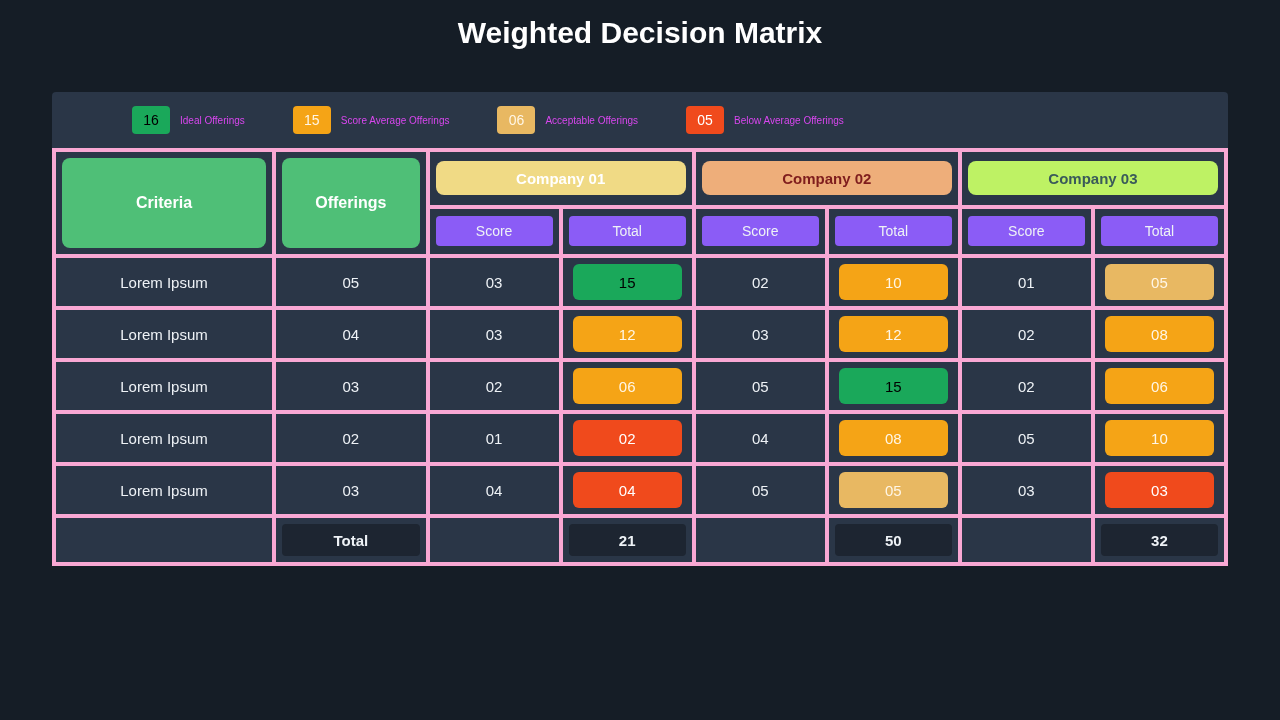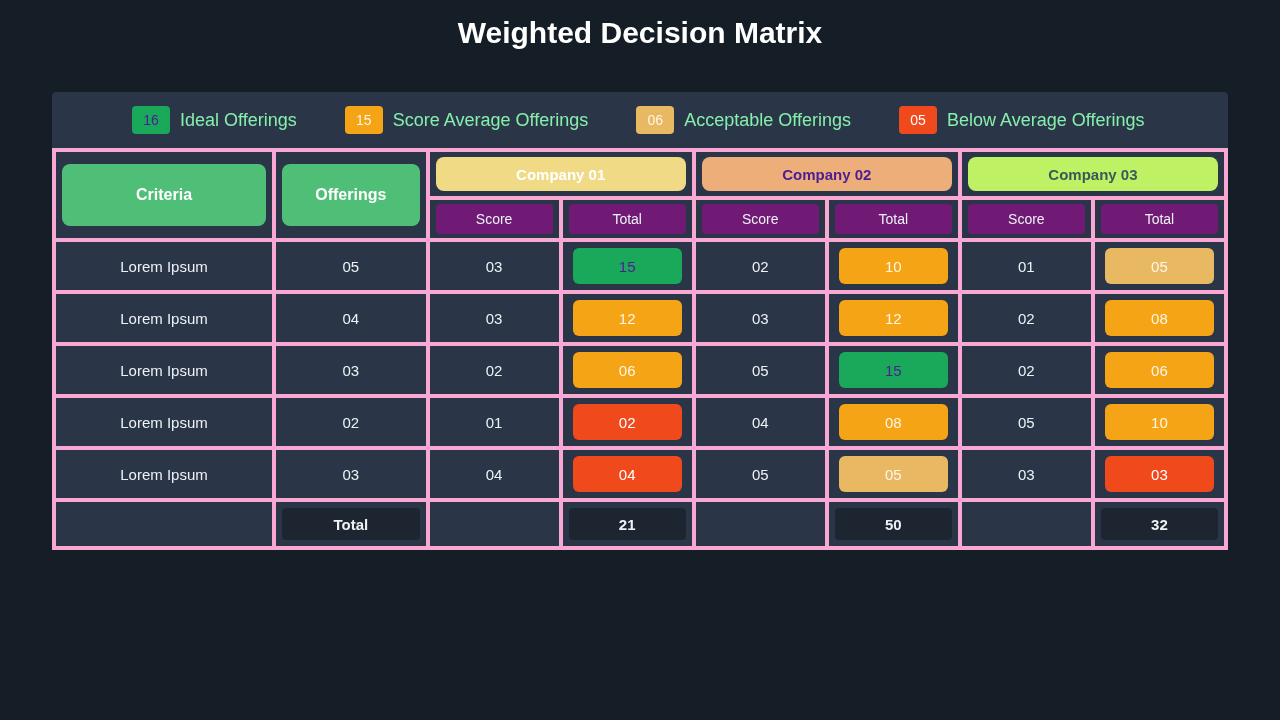--- a/index.html
+++ b/index.html
@@ -28,21 +28,21 @@
   padding: 14px 70px 14px 80px;
   gap: 48px;
 }
 .legend-item { display: flex; align-items: center; gap: 10px; }
 .legend-swatch {
   width: 38px; height: 28px;
   border-radius: 4px;
   display: flex; align-items: center; justify-content: center;
   font-size: 14px; color: #fff;
 }
-.legend-label { font-size: 18px; color: #86efac; }
+.legend-label { font-size: 10px; color: #d946ef; }
 
 
 .matrix {
   width: 100%;
   border-collapse: collapse;
 }
 .matrix td, .matrix th {
   border: 4px solid #f9a8d4;
   text-align: center;
   vertical-align: middle;
@@ -53,53 +53,53 @@
 .pill {
   border-radius: 8px;
   font-weight: 700;
   color: #fff;
   display: flex;
   align-items: center;
   justify-content: center;
 }
 .pill-criteria, .pill-weighting {
   background: #4fbf77;
-  height: 62px;
+  height: 90px;
   margin: 6px;
   font-size: 16px;
 }
 .pill-company {
   height: 34px;
   margin: 5px 6px;
   font-size: 15px;
 }
 .pill-c1 { background: #f0da85; color: #fff; }
-.pill-c2 { background: #eeae7a; color: #4c1d95; }
+.pill-c2 { background: #eeae7a; color: #7f1d1d; }
 .pill-c3 { background: #bef264; color: #3a5a5a; }
 
 .subhdr {
-  background: #701a75;
+  background: #8b5cf6;
   margin: 4px 6px;
   height: 30px;
   border-radius: 4px;
   display: flex; align-items: center; justify-content: center;
   font-size: 14px;
 }
 
 .row td { height: 52px; }
 .criteria-cell { font-size: 15px; }
 .num { font-size: 15px; }
 .chip {
   margin: 6px 10px;
   height: 36px;
   border-radius: 6px;
   display: flex; align-items: center; justify-content: center;
   font-size: 15px;
 }
-.chip-green  { background: #1aa85a; color: #4c1d95; }
+.chip-green  { background: #1aa85a; color: #000000; }
 .chip-orange { background: #f5a416; color: #fff6e6; }
 .chip-sand   { background: #e8b862; color: #fff6e6; }
 .chip-red    { background: #f04a1c; color: #fff; }
 
 .total-label {
   background: #1d2531;
   margin: 4px 6px;
   height: 32px;
   border-radius: 4px;
   display: flex; align-items: center; justify-content: center;

